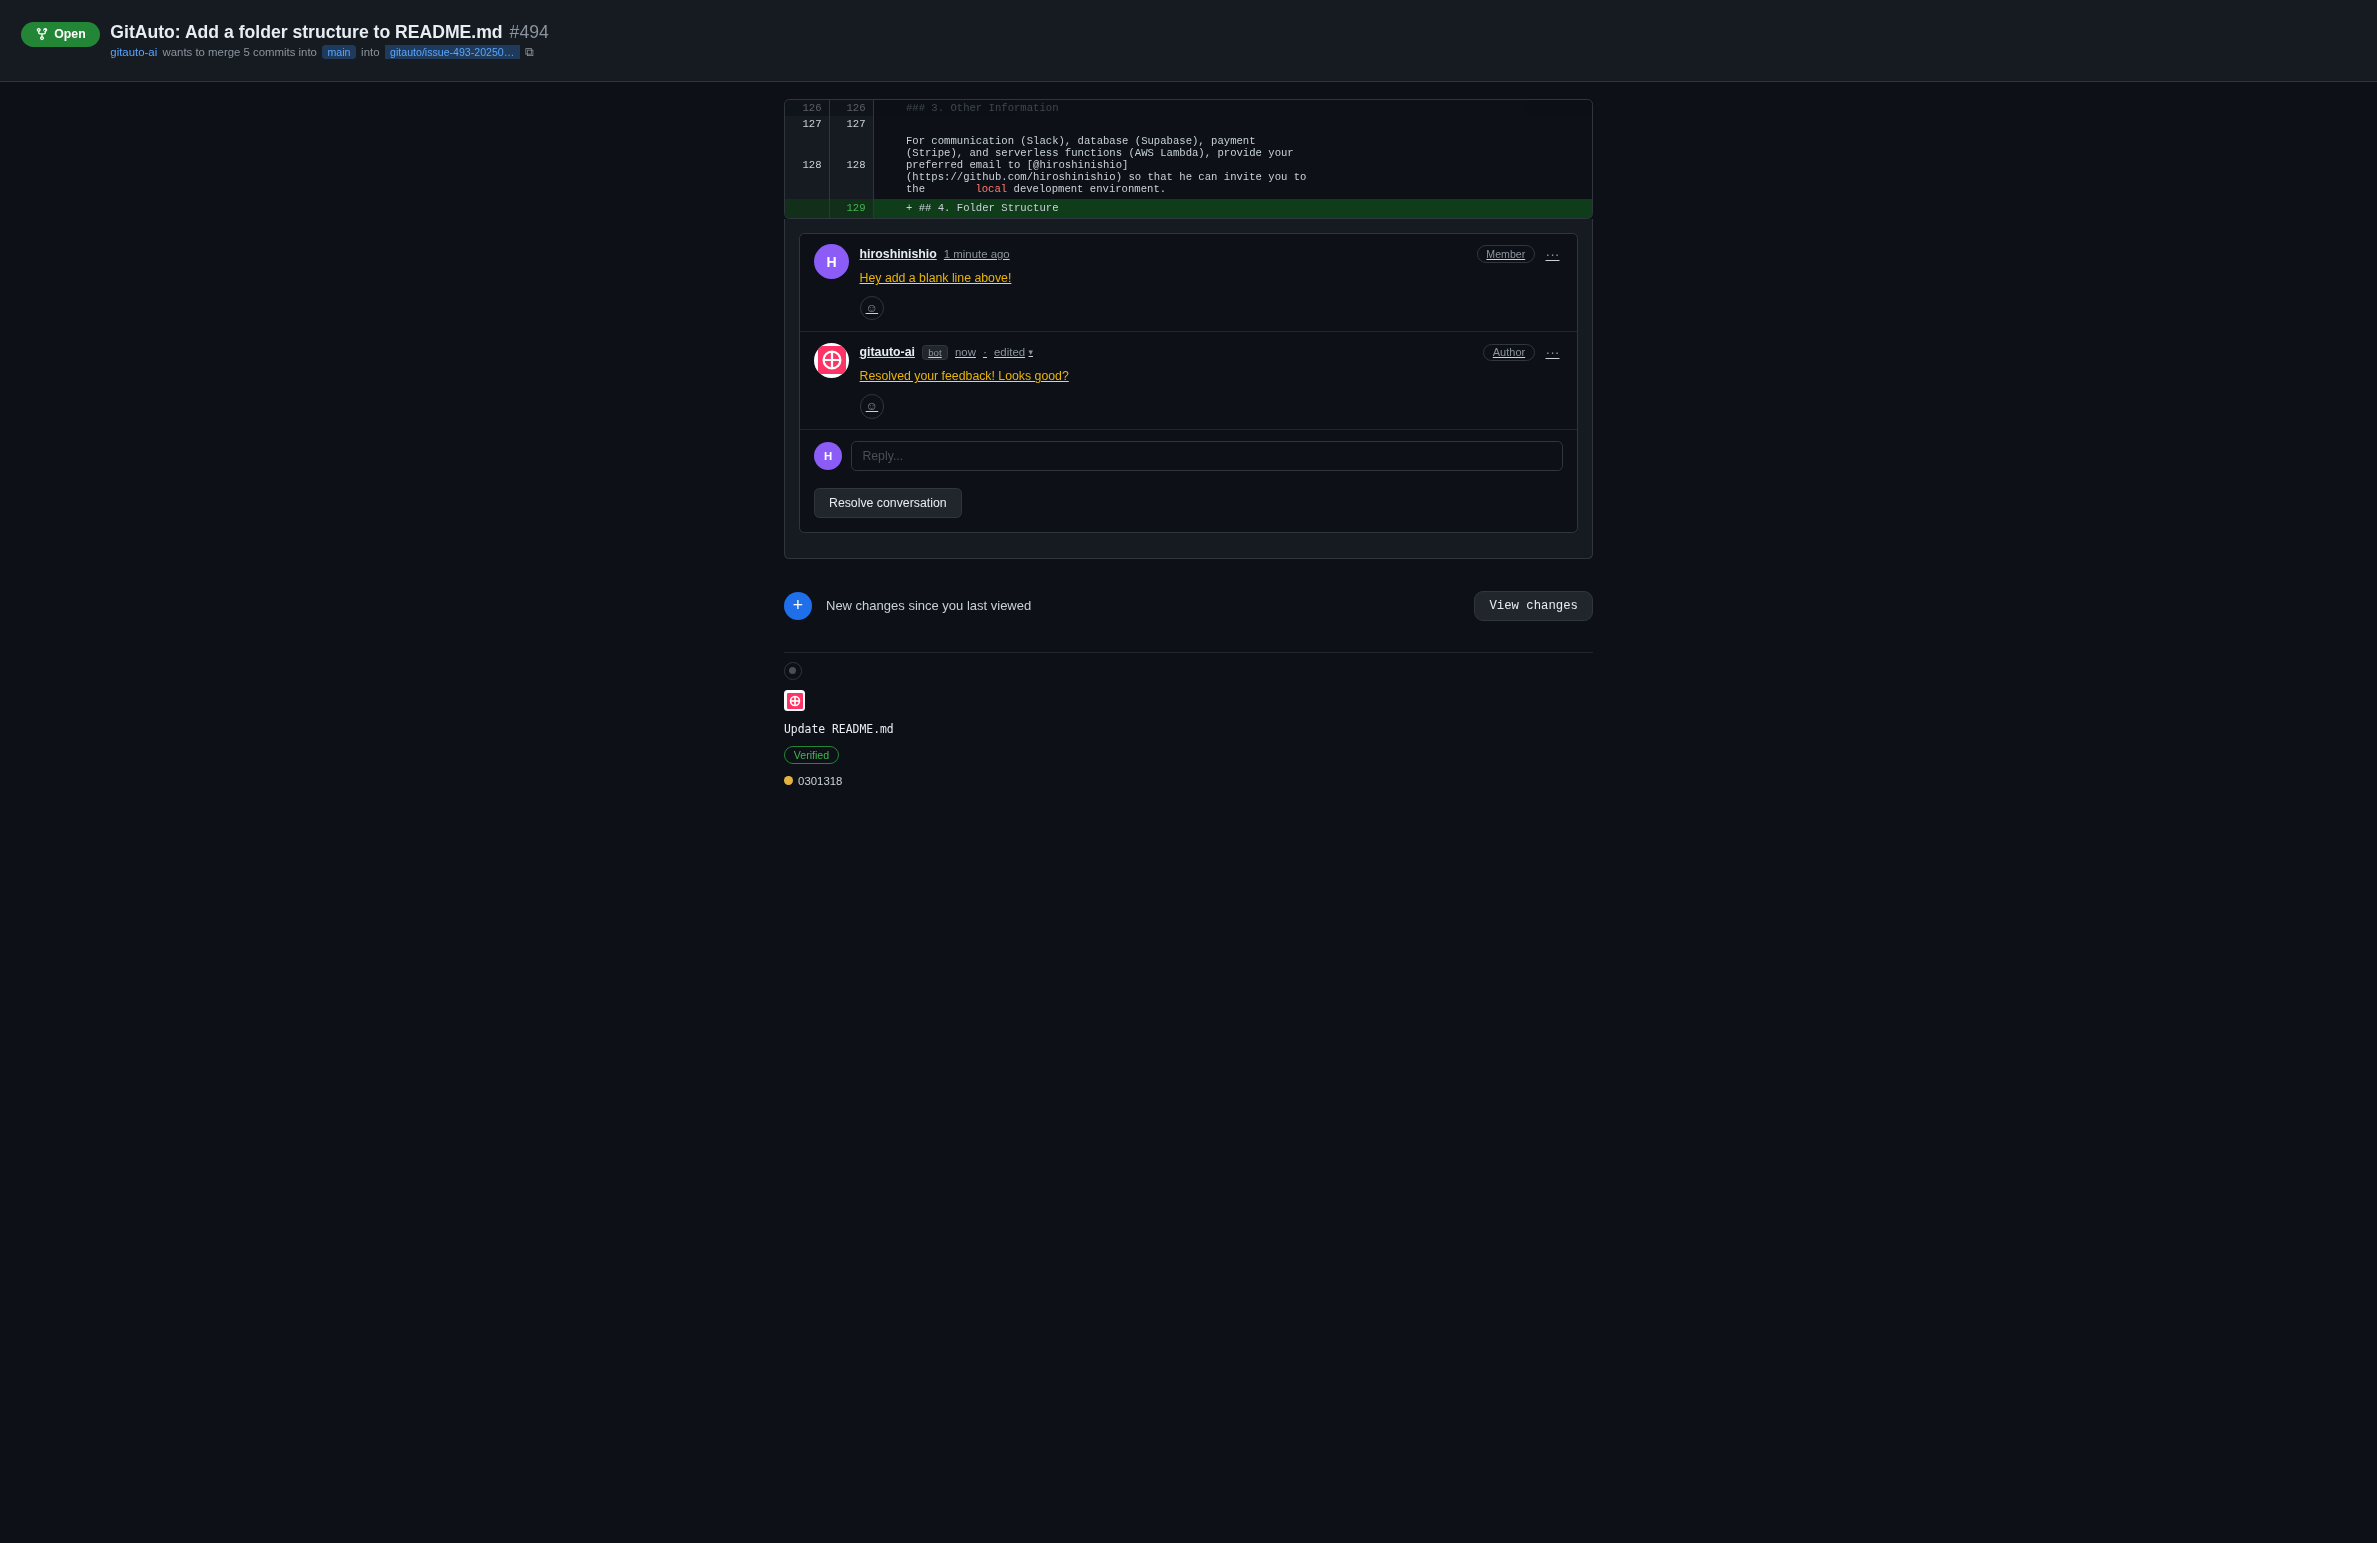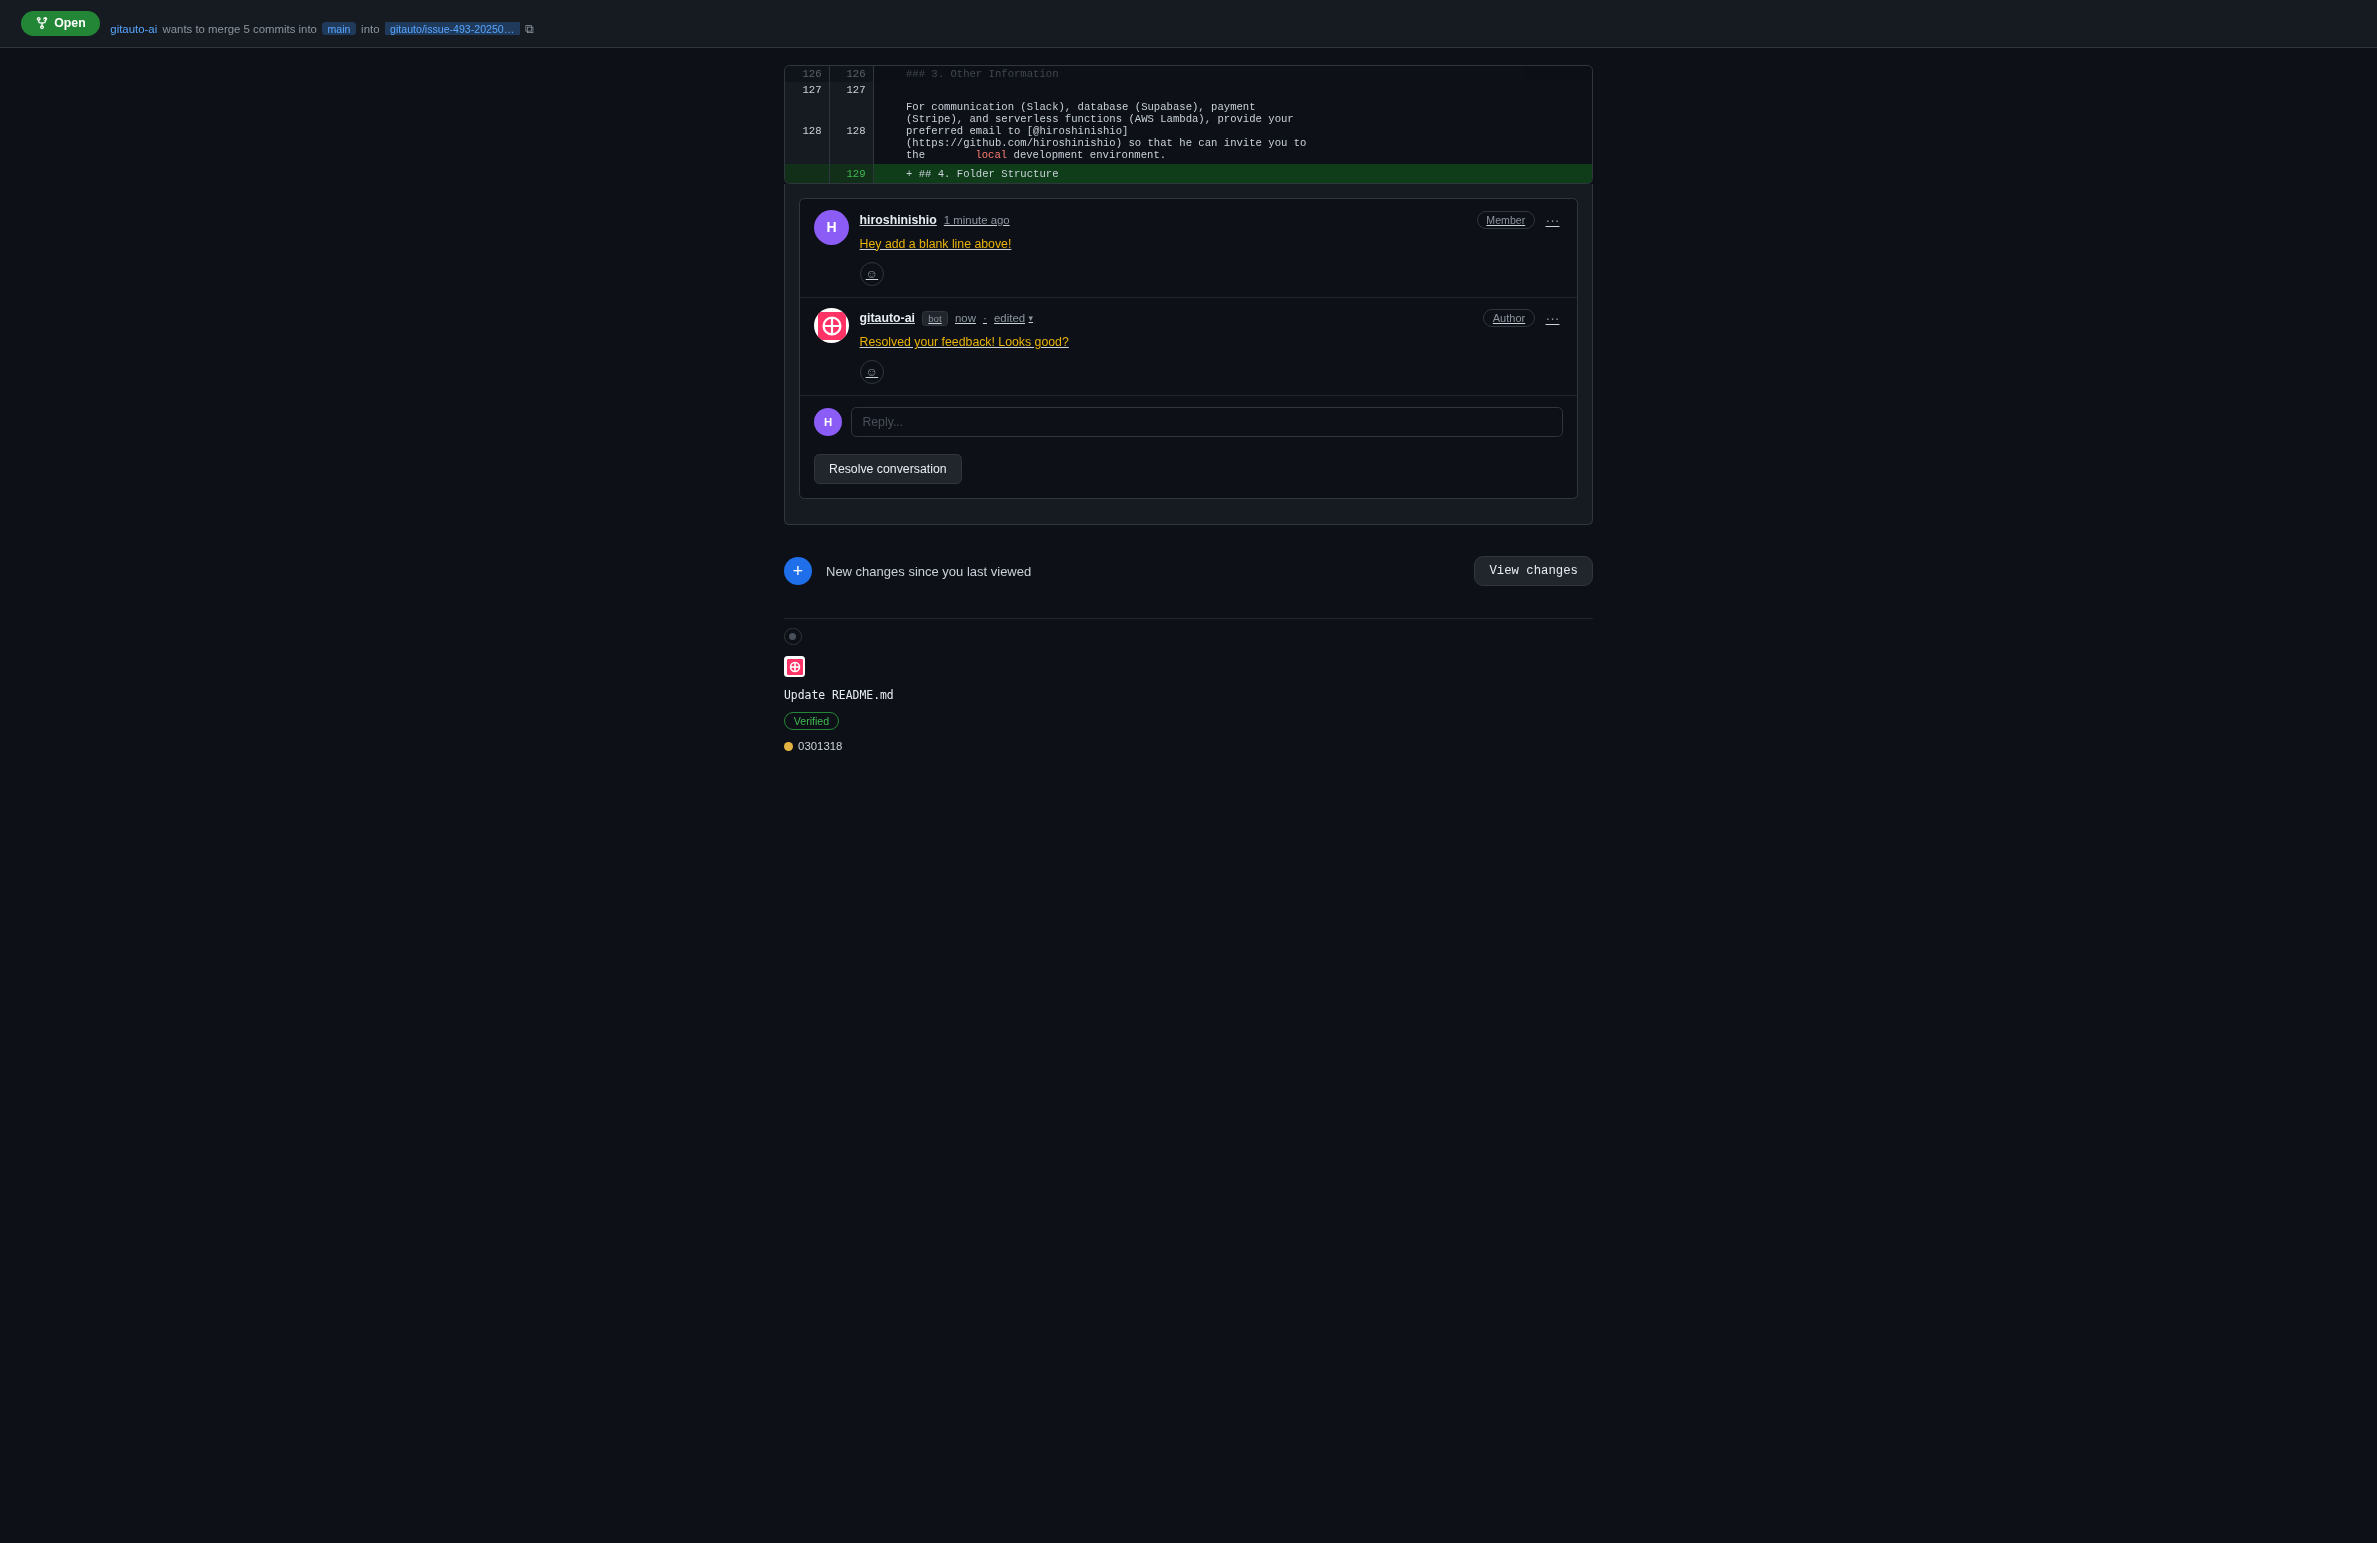--- a/index.html
+++ b/index.html
@@ -5,23 +5,23 @@
     * { box-sizing: border-box; margin: 0; padding: 0; }
     body {
       background: #0d1117;
       color: #c9d1d9;
       font-family: -apple-system, BlinkMacSystemFont, "Segoe UI", Helvetica, Arial, sans-serif;
       font-size: 12.3px;
       min-height: 100vh;
     }
     .top-bar {
       background: #161b22;
-      padding: 11px 21px;
-      display: flex;
-      align-items: flex-end;
+      padding: 22px 21px;
+      display: flex;
+      align-items: flex-start;
       gap: 10.6px;
       border-bottom: 0.9px solid #30363d;
     }
     .open-badge {
       background: #238636;
       color: #fff;
       border-radius: 17.6px;
       padding: 5.3px 14px;
       font-weight: 600;
       font-size: 12.3px;
@@ -360,20 +360,24 @@
 <body>
 
 <div class="top-bar">
   <div class="open-badge">
     <svg viewBox="0 0 16 16">
       <path d="M5 3.25a.75.75 0 11-1.5 0 .75.75 0 011.5 0zm0 2.122a2.25 2.25 0 10-1.5 0v.878A2.25 2.25 0 005.75 8.5h1.5v2.128a2.251 2.251 0 101.5 0V8.5h1.5a2.25 2.25 0 002.25-2.25v-.878a2.25 2.25 0 10-1.5 0v.878a.75.75 0 01-.75.75h-4.5A.75.75 0 015 6.25v-.878zm3.75 7.378a.75.75 0 11-1.5 0 .75.75 0 011.5 0zm3-8.75a.75.75 0 11-1.5 0 .75.75 0 011.5 0z"></path>
     </svg>
     <span>Open</span>
   </div>
   <div style="flex:1">
+    <div style="display:flex;align-items:center;gap:7px">
+      <span class="pr-title">GitAuto: Add a folder structure to README.md</span>
+      <span class="pr-number">#494</span>
+    </div>
     <div class="pr-subtitle">
       <span class="username">gitauto-ai</span>
       <span>wants to merge 5 commits into</span>
       <span class="branch">main</span>
       <span>into</span>
       <span class="branch-alt">gitauto/issue-493-20250…</span>
       <span class="copy-icon">⧉</span>
     </div>
   </div>
 </div>

